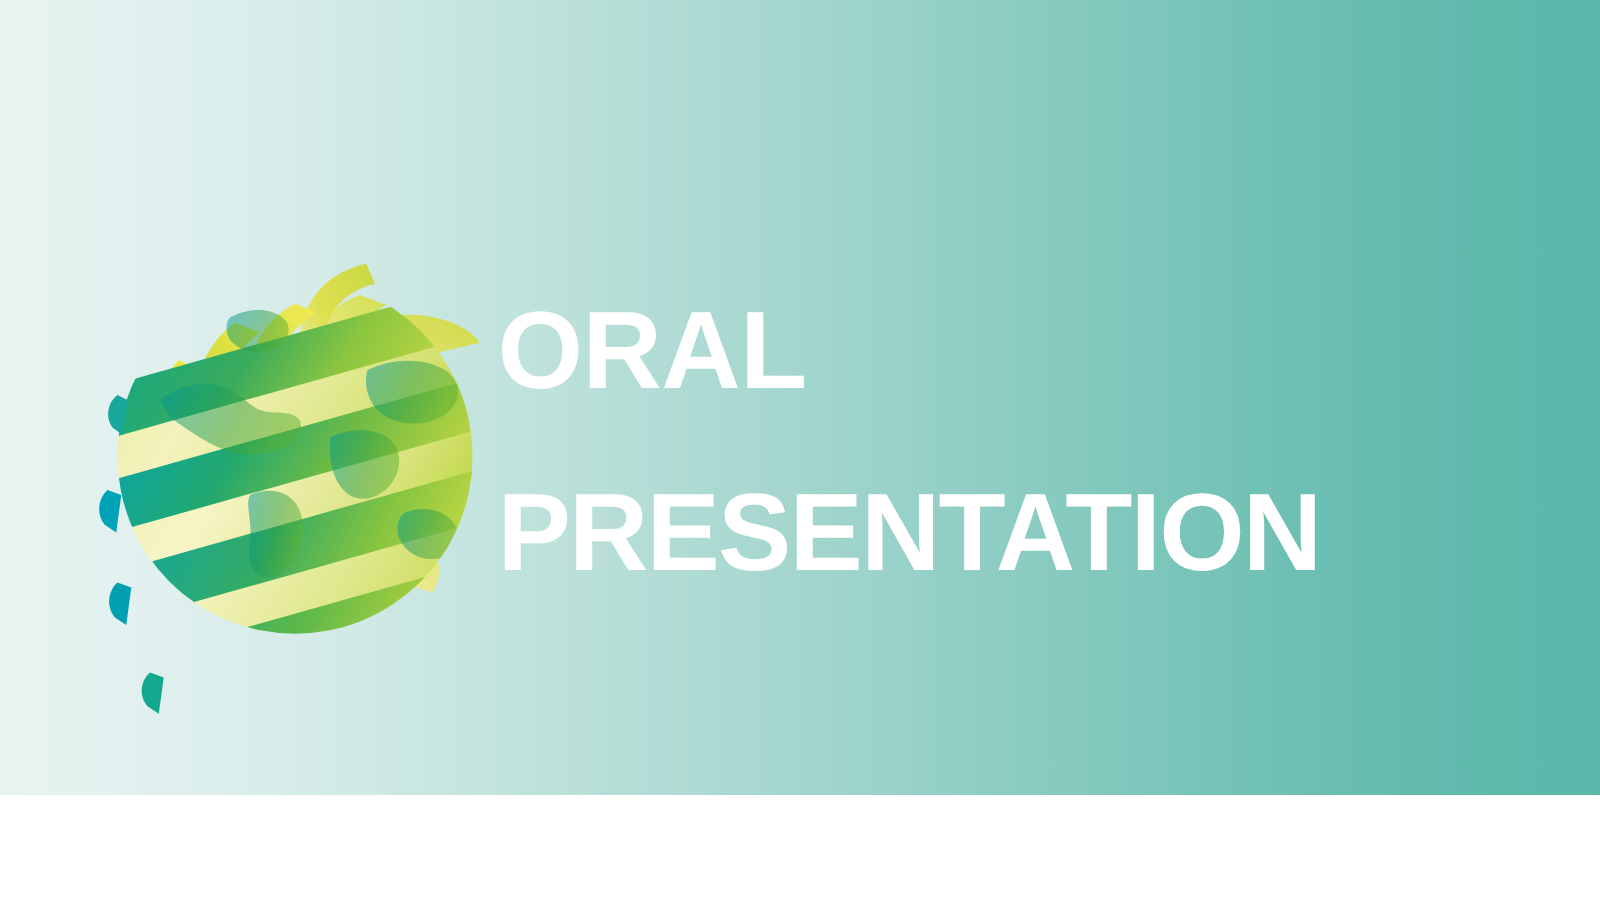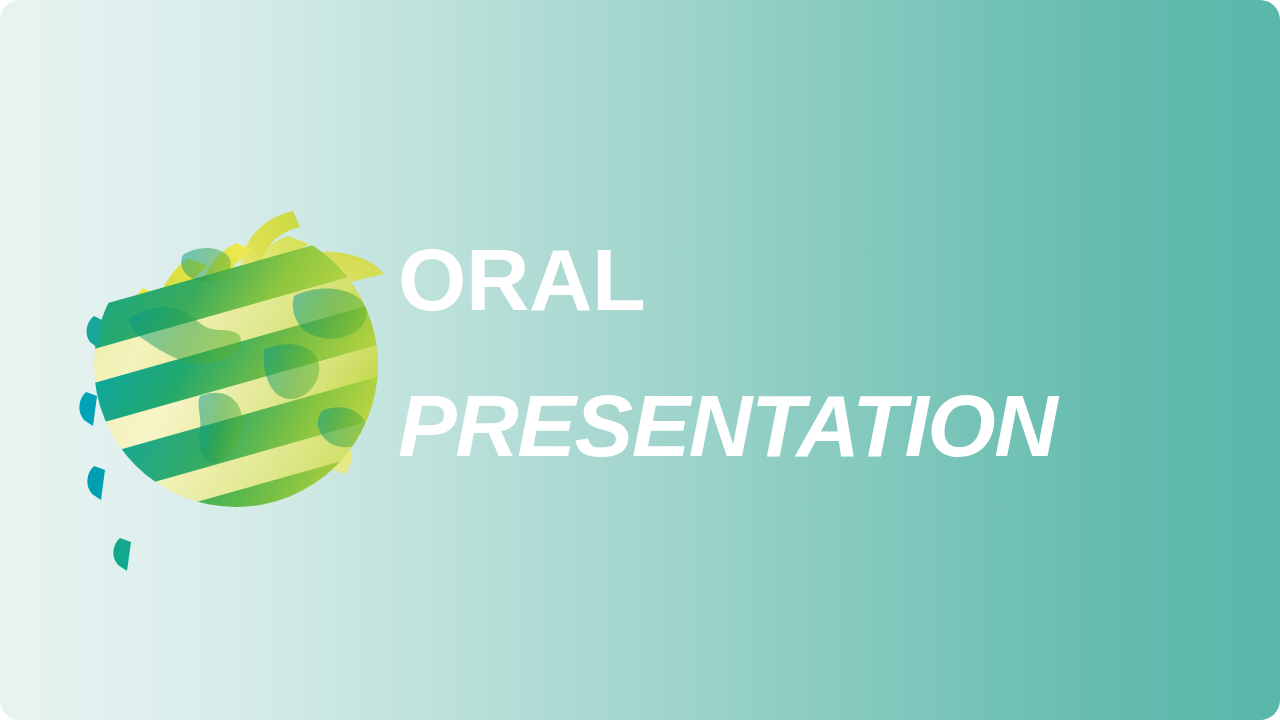--- a/index.html
+++ b/index.html
@@ -4,36 +4,35 @@
 <title>Oral Presentation Slide</title>
 <style>
   html, body {
     margin: 0;
     padding: 0;
     background: #ffffff;
   }
   #slide {
     position: relative;
     width: 1280px;
-    height: 720px;
+    height: 636px;
     overflow: hidden;
     font-family: "Liberation Sans", sans-serif;
     background: linear-gradient(
       to right,
       #e7f3f1 0%,
       #e2f1ef 8%,
       #d4ebe7 20%,
       #bfe2dc 33%,
       #a8d8d0 47%,
       #8ecdc3 62%,
       #76c3b7 76%,
       #63bbae 88%,
       #59b7a9 100%
     );
-    border-radius: 20px;
   }
 
   
   #logo-wrap {
     position: absolute;
     left: 88px;
     top: 200px;
     width: 300px;
     height: 320px;
   }
@@ -53,21 +52,21 @@
   }
   .title-line {
     color: #ffffff;
     font-weight: 700;
     font-size: 88px;
     line-height: 1.0;
     letter-spacing: -0.5px;
     white-space: nowrap;
   }
   #title-line-1 { margin-bottom: 58px; }
-  #title-line-2 { letter-spacing: -1.5px; font-style: italic; }
+  #title-line-2 { letter-spacing: -1.5px; }
 </style>
 </head>
 <body>
 
 <div id="slide">
 
   <div id="logo-wrap">
     <svg viewBox="0 0 300 320" xmlns="http://www.w3.org/2000/svg">
       <defs>
 

